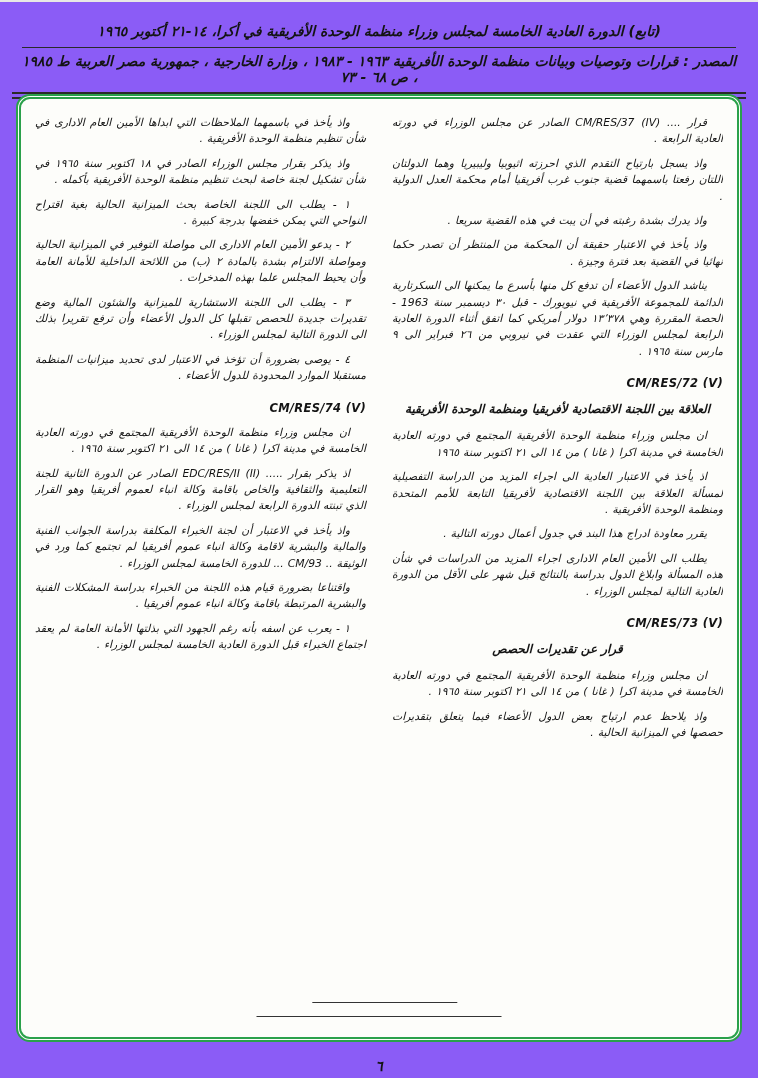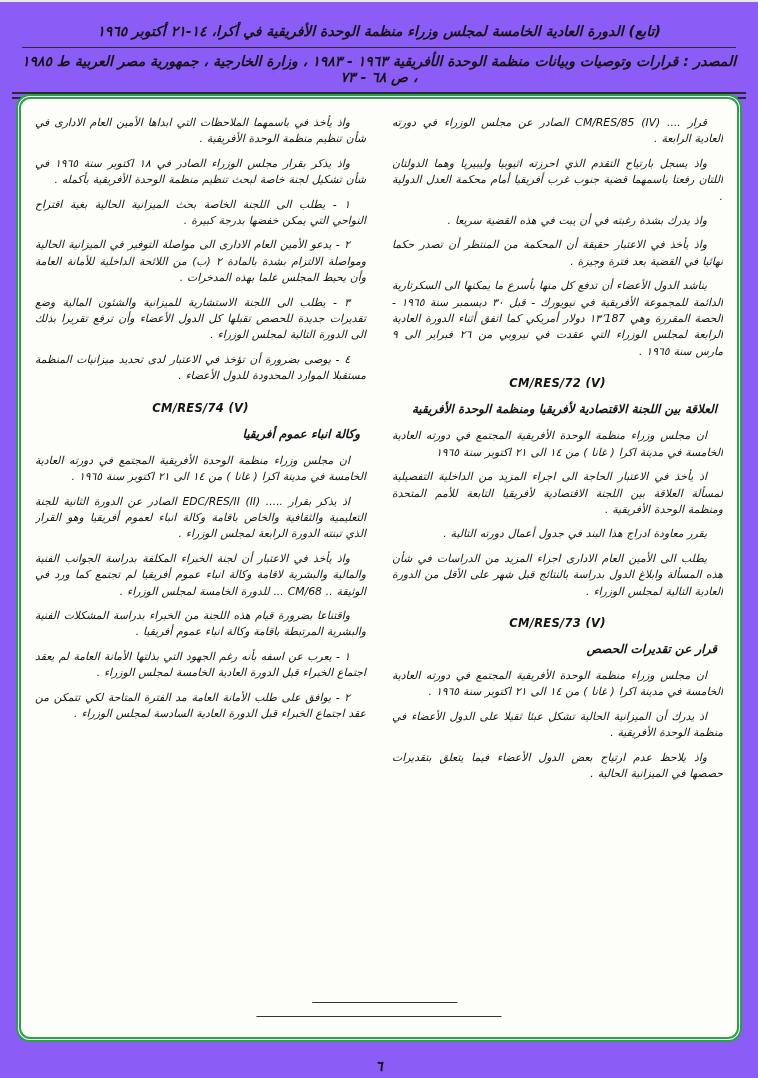--- a/index.html
+++ b/index.html
@@ -19,24 +19,24 @@
     padding:16px 14px 10px;overflow:hidden;background:#fdfdfa;
   }
   .columns{display:flex;gap:26px;height:860px;overflow:hidden;}
   .col{flex:1 1 0;min-width:0;}
   .block{margin-bottom:8px;}
   .body{
     font-size:10.8px;line-height:1.52;text-align:justify;
     text-indent:16px;word-spacing:.5px;
   }
   .code{
-    direction:ltr;text-align:center;font-weight:bold;font-size:11.5px;
+    direction:ltr;text-align:right;font-weight:bold;font-size:11.5px;
     margin:16px 0 10px;letter-spacing:.3px;
   }
-  .heading{font-weight:bold;font-size:12px;margin:4px 6px 10px;line-height:1.5;}
+  .heading{text-align:center;font-weight:bold;font-size:12px;margin:4px 6px 10px;line-height:1.5;}
   .end-rule-a{position:absolute;bottom:34px;left:50%;transform:translateX(-46%);width:145px;border-top:1.5px solid #333;}
   .end-rule-b{position:absolute;bottom:20px;left:50%;transform:translateX(-50%);width:245px;border-top:1.5px solid #333;}
   .page-number{
     position:absolute;bottom:6px;left:0;right:0;text-align:center;
     font-size:14px;font-weight:bold;
   }
 </style>
 </head>
 <body>
 
@@ -45,52 +45,49 @@
   <div class="header">
     <div class="title">(تابع) الدورة العادية الخامسة لمجلس وزراء منظمة الوحدة الأفريقية في أكرا، ١٤-٢١ أكتوبر ١٩٦٥</div>
     <div class="title-rule"></div>
     <div class="source">المصدر : قرارات وتوصيات وبيانات منظمة الوحدة الأفريقية ١٩٦٣ - ١٩٨٣ ، وزارة الخارجية ، جمهورية مصر العربية ط ١٩٨٥ ، ص ٦٨ - ٧٣</div>
     <div class="double-rule"></div>
   </div>
 
   <div class="green-box" style="border-color: rgb(42, 161, 75);">
     <div class="columns">
       <div class="col" id="col-right">
-          <div class="block body">قرار .... CM/RES/85 (IV) الصادر عن مجلس الوزراء في دورته العادية الرابعة .</div>
+          <div class="block body">قرار .... CM/RES/37 (IV) الصادر عن مجلس الوزراء في دورته العادية الرابعة .</div>
           <div class="block body">واذ يسجل بارتياح التقدم الذي احرزته اثيوبيا وليبيريا وهما الدولتان اللتان رفعتا باسمهما قضية جنوب غرب أفريقيا أمام محكمة العدل الدولية .</div>
           <div class="block body">واذ يدرك بشدة رغبته في أن يبت في هذه القضية سريعا .</div>
           <div class="block body">واذ يأخذ في الاعتبار حقيقة أن المحكمة من المنتظر أن تصدر حكما نهائيا في القضية بعد فترة وجيزة .</div>
-          <div class="block body">يناشد الدول الأعضاء أن تدفع كل منها بأسرع ما يمكنها الى السكرتارية الدائمة للمجموعة الأفريقية في نيويورك - قبل ٣٠ ديسمبر سنة ١٩٦٥ - الحصة المقررة وهي ١٣٬187 دولار أمريكي كما اتفق أثناء الدورة العادية الرابعة لمجلس الوزراء التي عقدت في نيروبي من ٢٦ فبراير الى ٩ مارس سنة ١٩٦٥ .</div>
+          <div class="block body">يناشد الدول الأعضاء أن تدفع كل منها بأسرع ما يمكنها الى السكرتارية الدائمة للمجموعة الأفريقية في نيويورك - قبل ٣٠ ديسمبر سنة 1963 - الحصة المقررة وهي ١٣٬٣٧٨ دولار أمريكي كما اتفق أثناء الدورة العادية الرابعة لمجلس الوزراء التي عقدت في نيروبي من ٢٦ فبراير الى ٩ مارس سنة ١٩٦٥ .</div>
           <div class="block code">CM/RES/72 (V)</div>
           <div class="block heading">العلاقة بين اللجنة الاقتصادية لأفريقيا ومنظمة الوحدة الأفريقية</div>
           <div class="block body">ان مجلس وزراء منظمة الوحدة الأفريقية المجتمع في دورته العادية الخامسة في مدينة اكرا ( غانا ) من ١٤ الى ٢١ اكتوبر سنة ١٩٦٥</div>
-          <div class="block body">اذ يأخذ في الاعتبار الحاجة الى اجراء المزيد من الداخلية التفصيلية لمسألة العلاقة بين اللجنة الاقتصادية لأفريقيا التابعة للأمم المتحدة ومنظمة الوحدة الأفريقية .</div>
+          <div class="block body">اذ يأخذ في الاعتبار العادية الى اجراء المزيد من الدراسة التفصيلية لمسألة العلاقة بين اللجنة الاقتصادية لأفريقيا التابعة للأمم المتحدة ومنظمة الوحدة الأفريقية .</div>
           <div class="block body">يقرر معاودة ادراج هذا البند في جدول أعمال دورته التالية .</div>
           <div class="block body">يطلب الى الأمين العام الادارى اجراء المزيد من الدراسات في شأن هذه المسألة وابلاغ الدول بدراسة بالنتائج قبل شهر على الأقل من الدورة العادية التالية لمجلس الوزراء .</div>
           <div class="block code">CM/RES/73 (V)</div>
           <div class="block heading">قرار عن تقديرات الحصص</div>
           <div class="block body">ان مجلس وزراء منظمة الوحدة الأفريقية المجتمع في دورته العادية الخامسة في مدينة اكرا ( غانا ) من ١٤ الى ٢١ اكتوبر سنة ١٩٦٥ .</div>
-          <div class="block body">اذ يدرك أن الميزانية الحالية تشكل عبئا ثقيلا على الدول الأعضاء في منظمة الوحدة الأفريقية .</div>
           <div class="block body">واذ يلاحظ عدم ارتياح بعض الدول الأعضاء فيما يتعلق بتقديرات حصصها في الميزانية الحالية .</div>
         </div>
       <div class="col" id="col-left">
           <div class="block body">واذ يأخذ في باسمهما الملاحظات التي ابداها الأمين العام الادارى في شأن تنظيم منظمة الوحدة الأفريقية .</div>
           <div class="block body">واذ يذكر بقرار مجلس الوزراء الصادر في ١٨ اكتوبر سنة ١٩٦٥ في شأن تشكيل لجنة خاصة لبحث تنظيم منظمة الوحدة الأفريقية بأكمله .</div>
           <div class="block body">١ - يطلب الى اللجنة الخاصة بحث الميزانية الحالية بغية اقتراح النواحي التي يمكن خفضها بدرجة كبيرة .</div>
           <div class="block body">٢ - يدعو الأمين العام الادارى الى مواصلة التوفير في الميزانية الحالية ومواصلة الالتزام بشدة بالمادة ٢ (ب) من اللائحة الداخلية للأمانة العامة وأن يحيط المجلس علما بهذه المدخرات .</div>
           <div class="block body">٣ - يطلب الى اللجنة الاستشارية للميزانية والشئون المالية وضع تقديرات جديدة للحصص تقبلها كل الدول الأعضاء وأن ترفع تقريرا بذلك الى الدورة التالية لمجلس الوزراء .</div>
           <div class="block body">٤ - يوصى بضرورة أن تؤخذ في الاعتبار لدى تحديد ميزانيات المنظمة مستقبلا الموارد المحدودة للدول الأعضاء .</div>
           <div class="block code">CM/RES/74 (V)</div>
-          <div class="block heading">وكالة انباء عموم أفريقيا</div>
           <div class="block body">ان مجلس وزراء منظمة الوحدة الأفريقية المجتمع في دورته العادية الخامسة في مدينة اكرا ( غانا ) من ١٤ الى ٢١ اكتوبر سنة ١٩٦٥ .</div>
           <div class="block body">اذ يذكر بقرار ..... EDC/RES/II (II) الصادر عن الدورة الثانية للجنة التعليمية والثقافية والخاص باقامة وكالة انباء لعموم أفريقيا وهو القرار الذي تبنته الدورة الرابعة لمجلس الوزراء .</div>
-          <div class="block body">واذ يأخذ في الاعتبار أن لجنة الخبراء المكلفة بدراسة الجوانب الفنية والمالية والبشرية لاقامة وكالة انباء عموم أفريقيا لم تجتمع كما ورد في الوثيقة .. CM/68 ... للدورة الخامسة لمجلس الوزراء .</div>
+          <div class="block body">واذ يأخذ في الاعتبار أن لجنة الخبراء المكلفة بدراسة الجوانب الفنية والمالية والبشرية لاقامة وكالة انباء عموم أفريقيا لم تجتمع كما ورد في الوثيقة .. CM/93 ... للدورة الخامسة لمجلس الوزراء .</div>
           <div class="block body">واقتناعا بضرورة قيام هذه اللجنة من الخبراء بدراسة المشكلات الفنية والبشرية المرتبطة باقامة وكالة انباء عموم أفريقيا .</div>
           <div class="block body">١ - يعرب عن اسفه بأنه رغم الجهود التي بذلتها الأمانة العامة لم يعقد اجتماع الخبراء قبل الدورة العادية الخامسة لمجلس الوزراء .</div>
-          <div class="block body">٢ - يوافق على طلب الأمانة العامة مد الفترة المتاحة لكي تتمكن من عقد اجتماع الخبراء قبل الدورة العادية السادسة لمجلس الوزراء .</div>
         </div>
     </div>
     <div class="end-rule-a"></div>
     <div class="end-rule-b"></div>
   </div>
 
   <div class="page-number">٦</div>
 
 </div>
 

